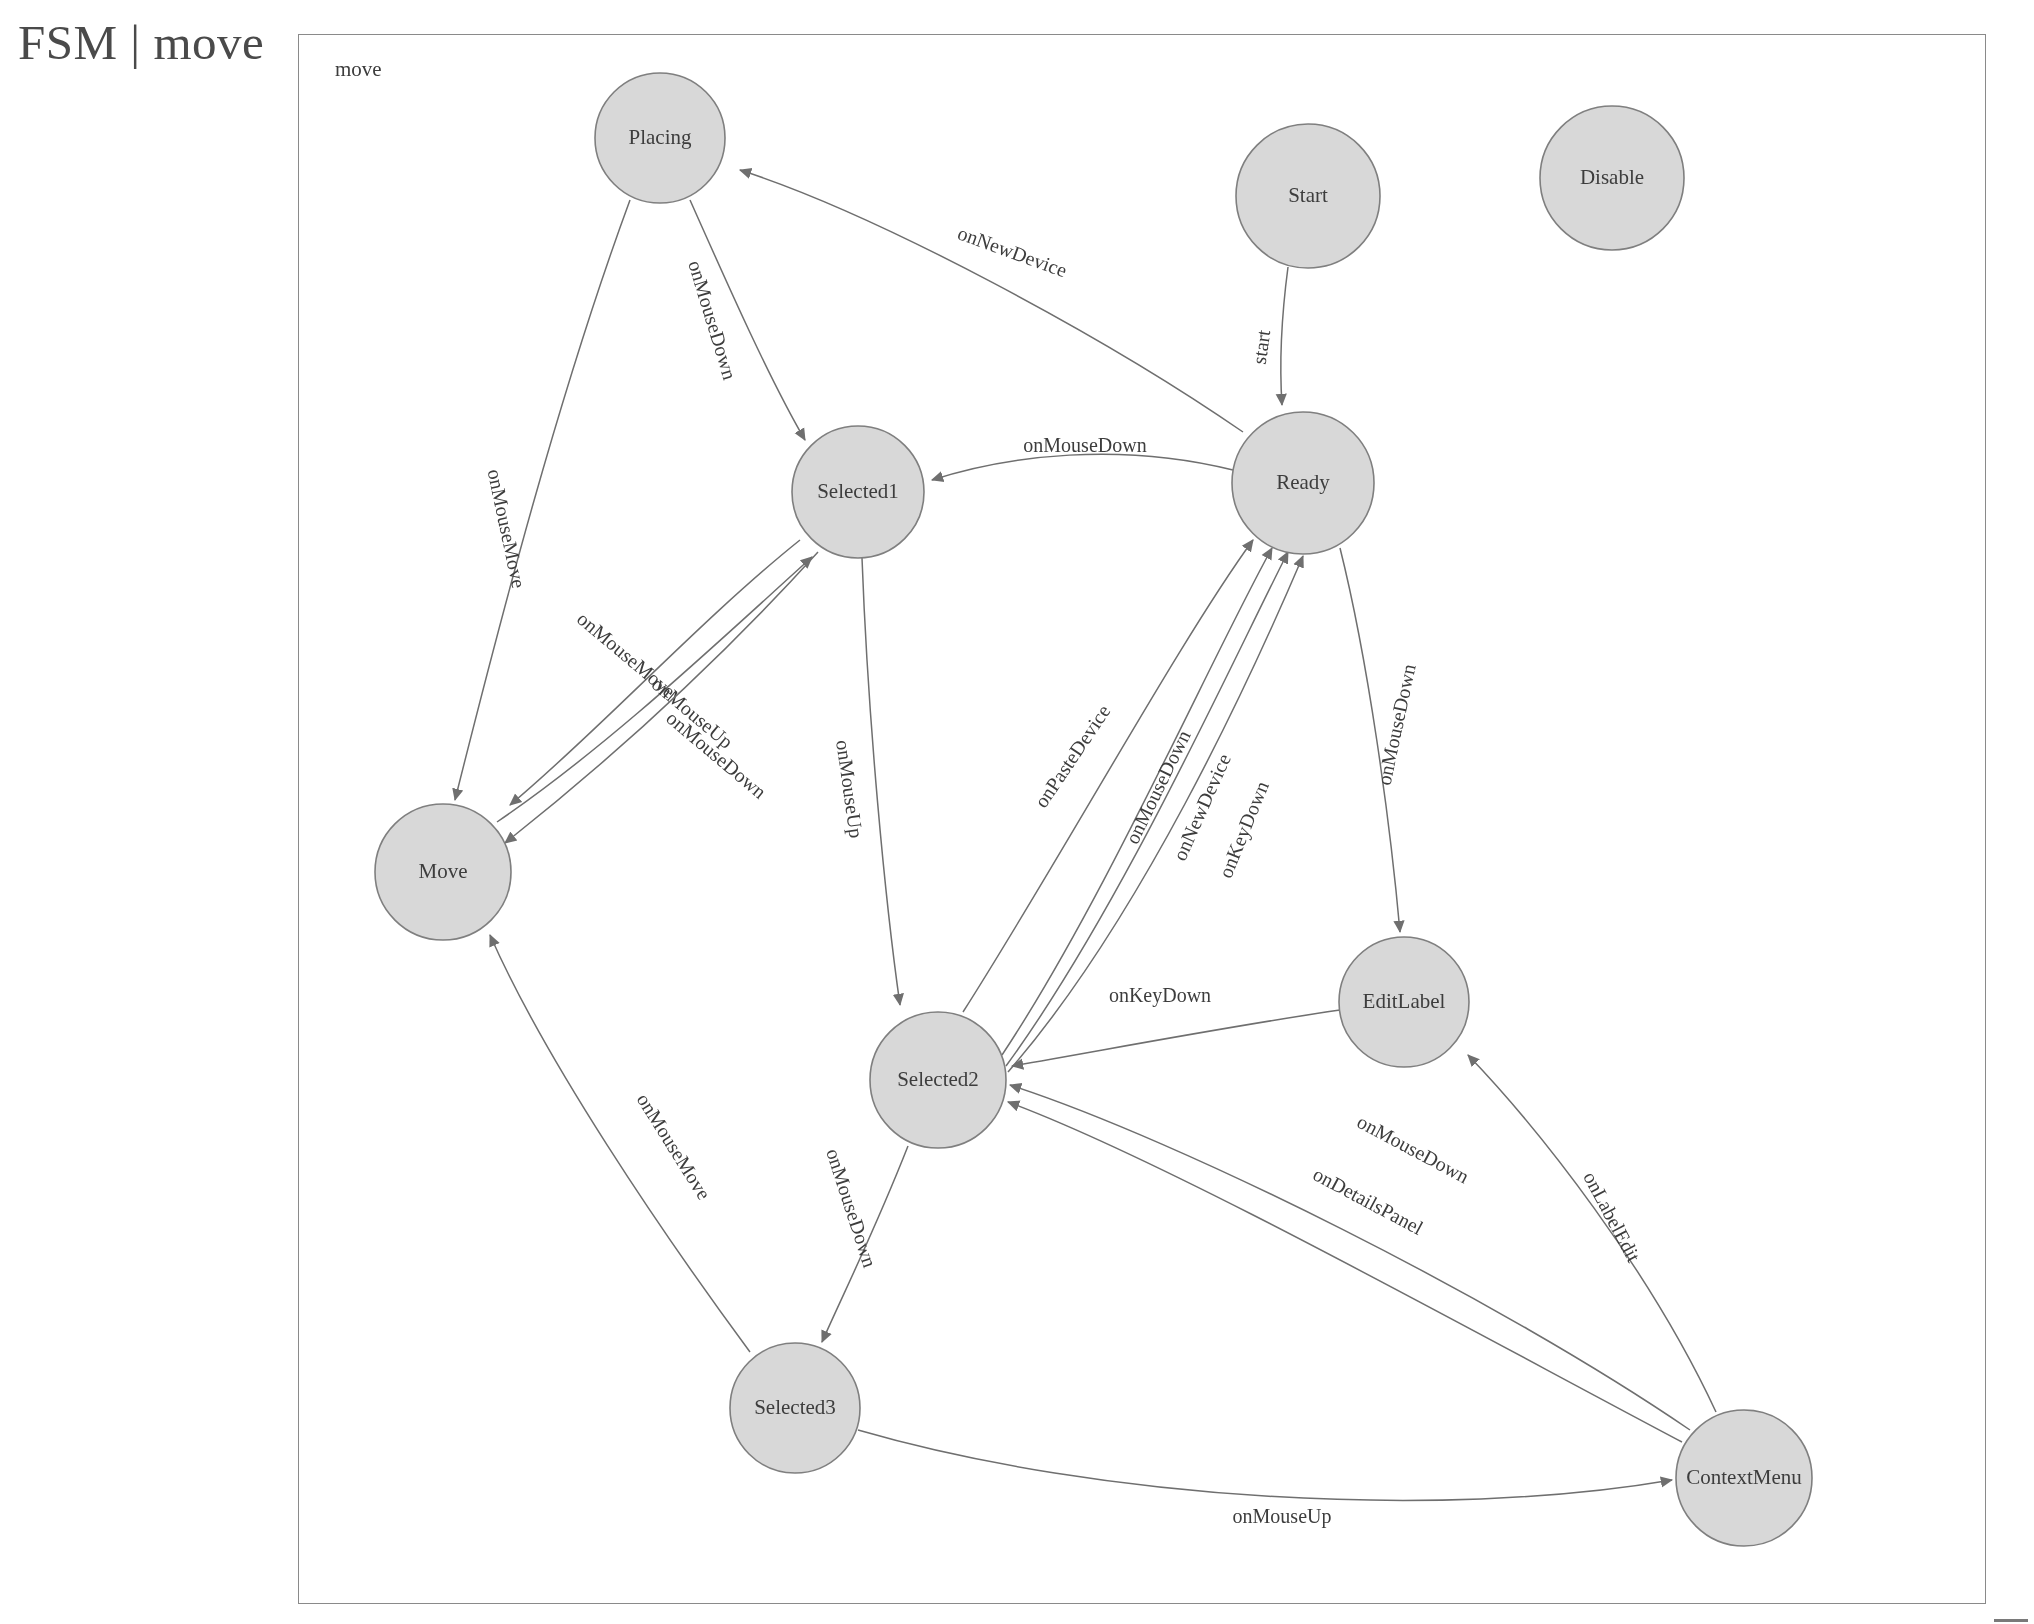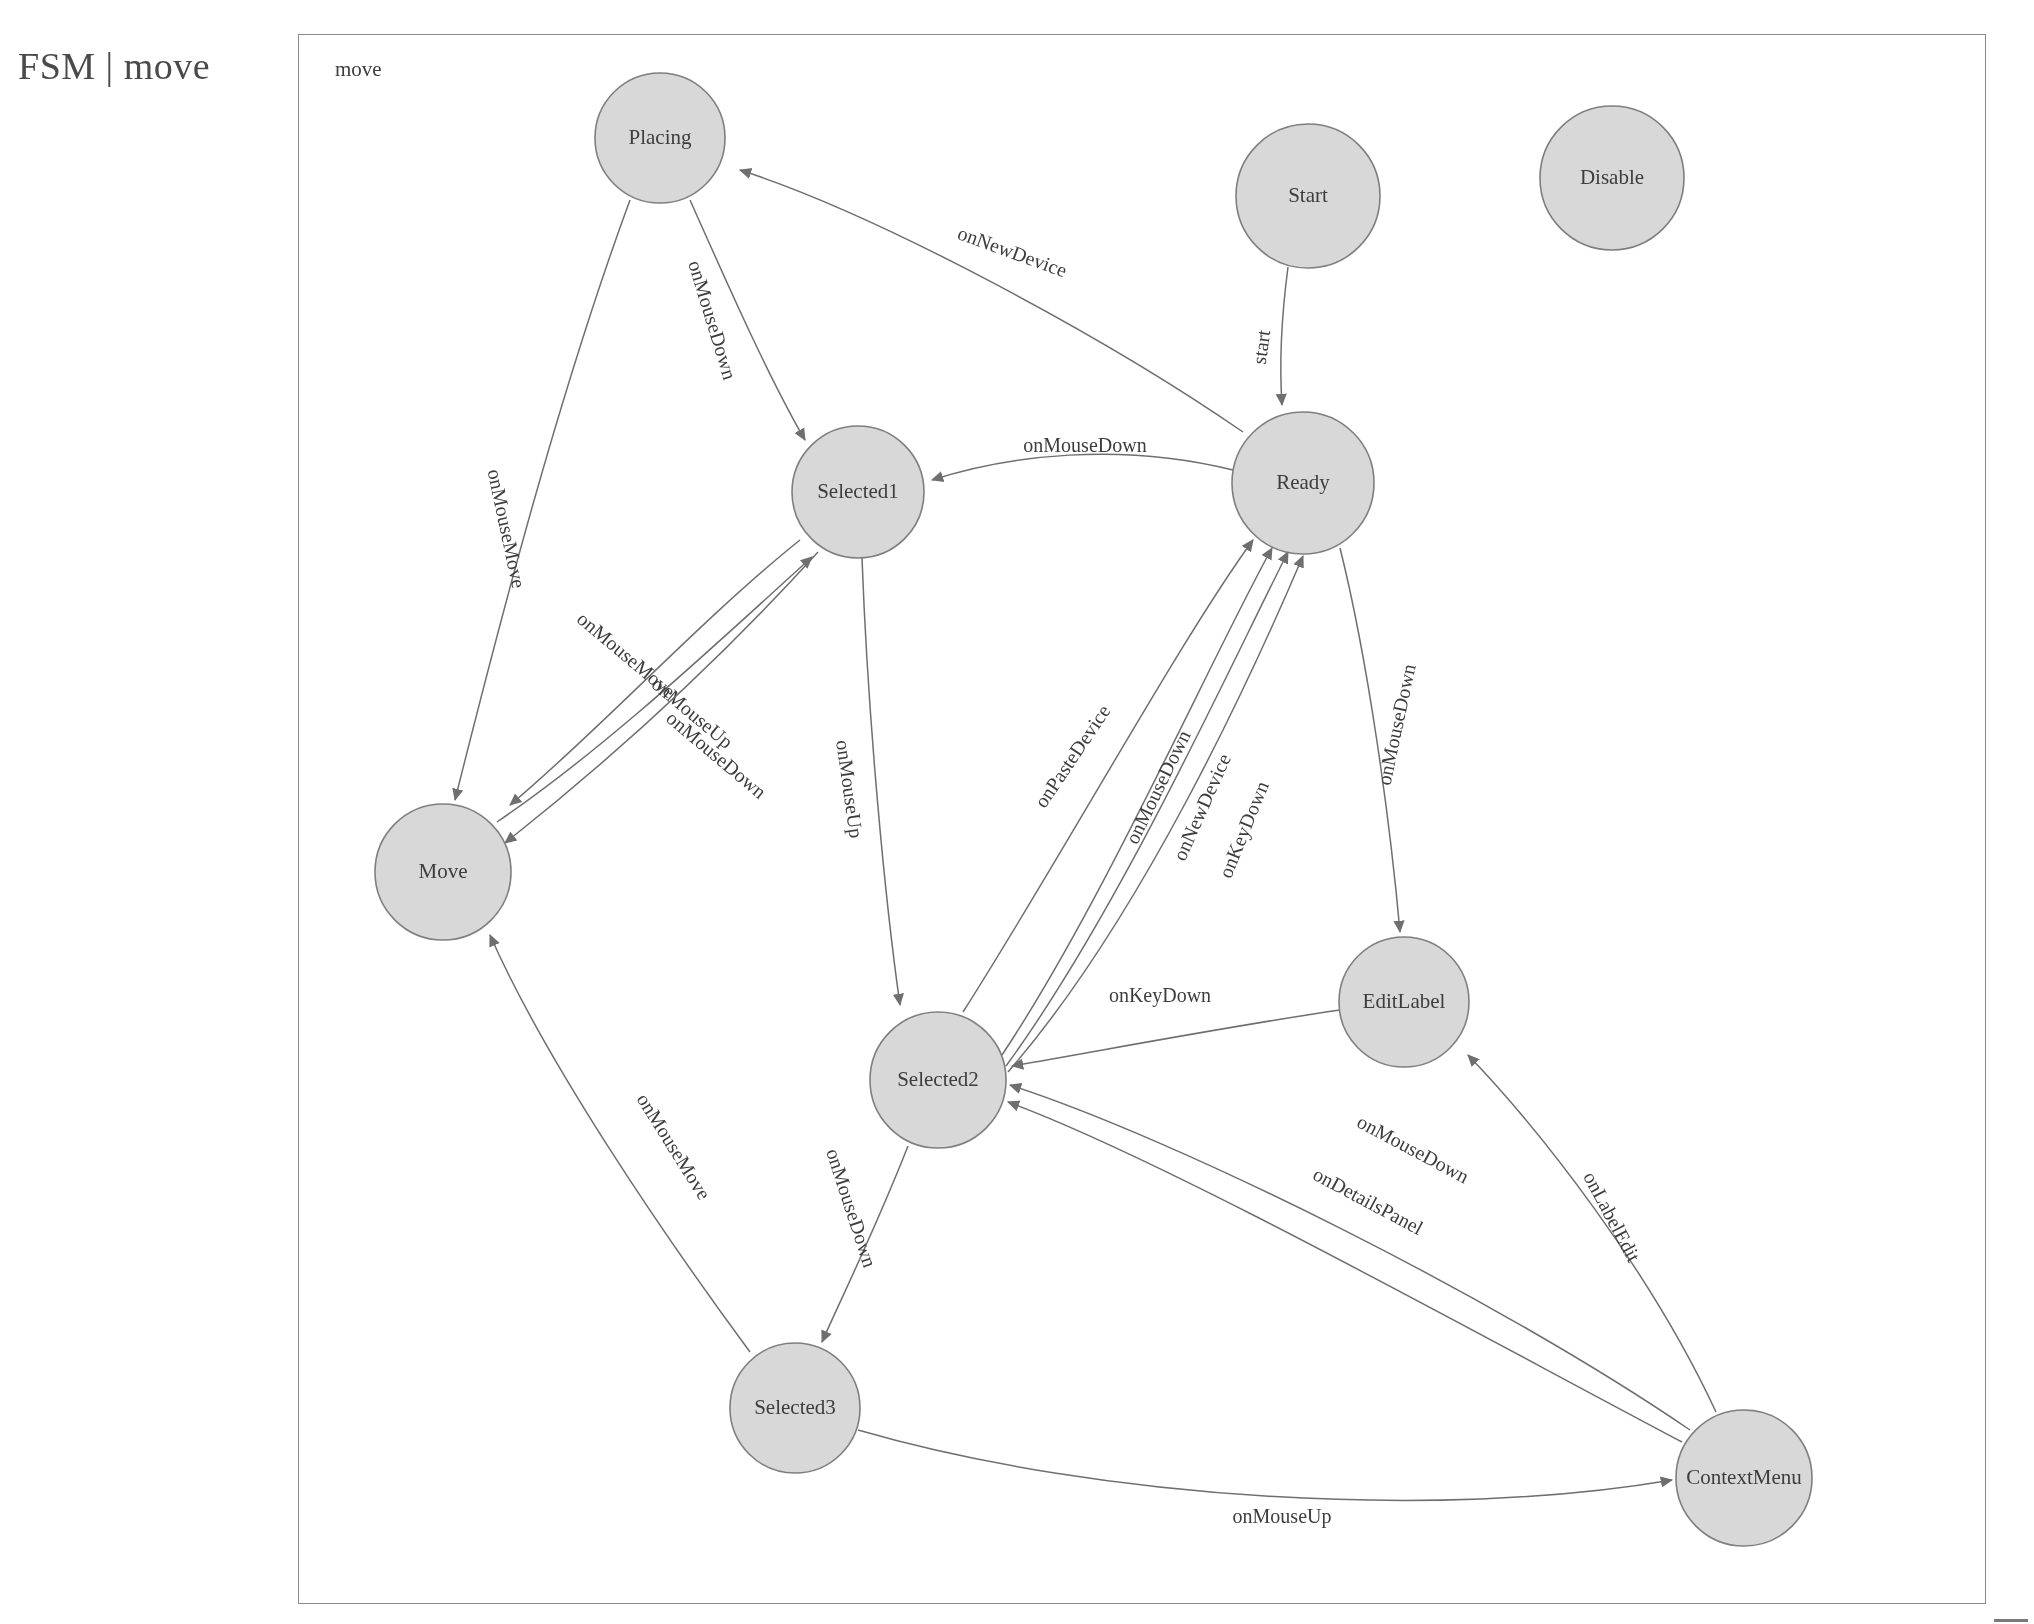--- a/index.html
+++ b/index.html
@@ -11,26 +11,25 @@
     font-family: "Liberation Serif", "DejaVu Serif", serif;
     width: 2034px;
     height: 1624px;
     position: relative;
     overflow: hidden;
   }
   #page-title {
     position: absolute;
     left: 18px;
     top: 14px;
-    font-size: 38px;
+    font-size: 49px;
     color: #4a4a4a;
     font-family: "Liberation Serif", "DejaVu Serif", serif;
     letter-spacing: 0.5px;
     white-space: nowrap;
-    margin-top: 30px;
   }
   #diagram-frame {
     position: absolute;
     left: 298px;
     top: 34px;
     width: 1688px;
     height: 1570px;
     border: 1px solid #8a8a8a;
     background: #ffffff;
     box-sizing: border-box;

